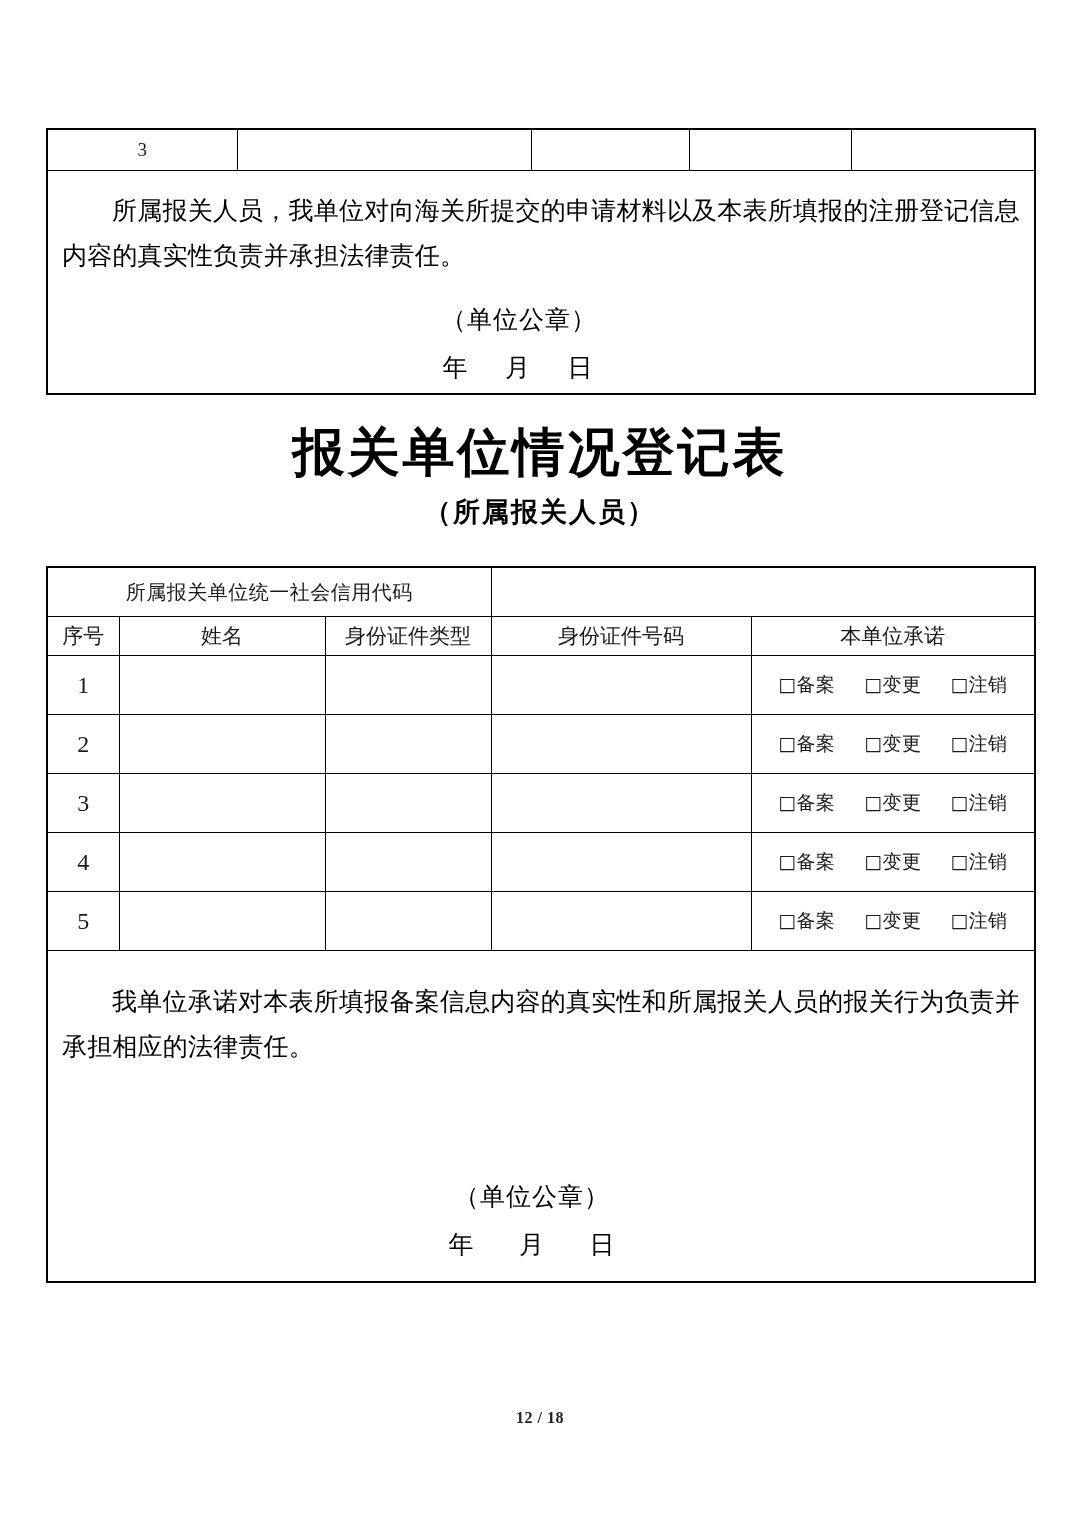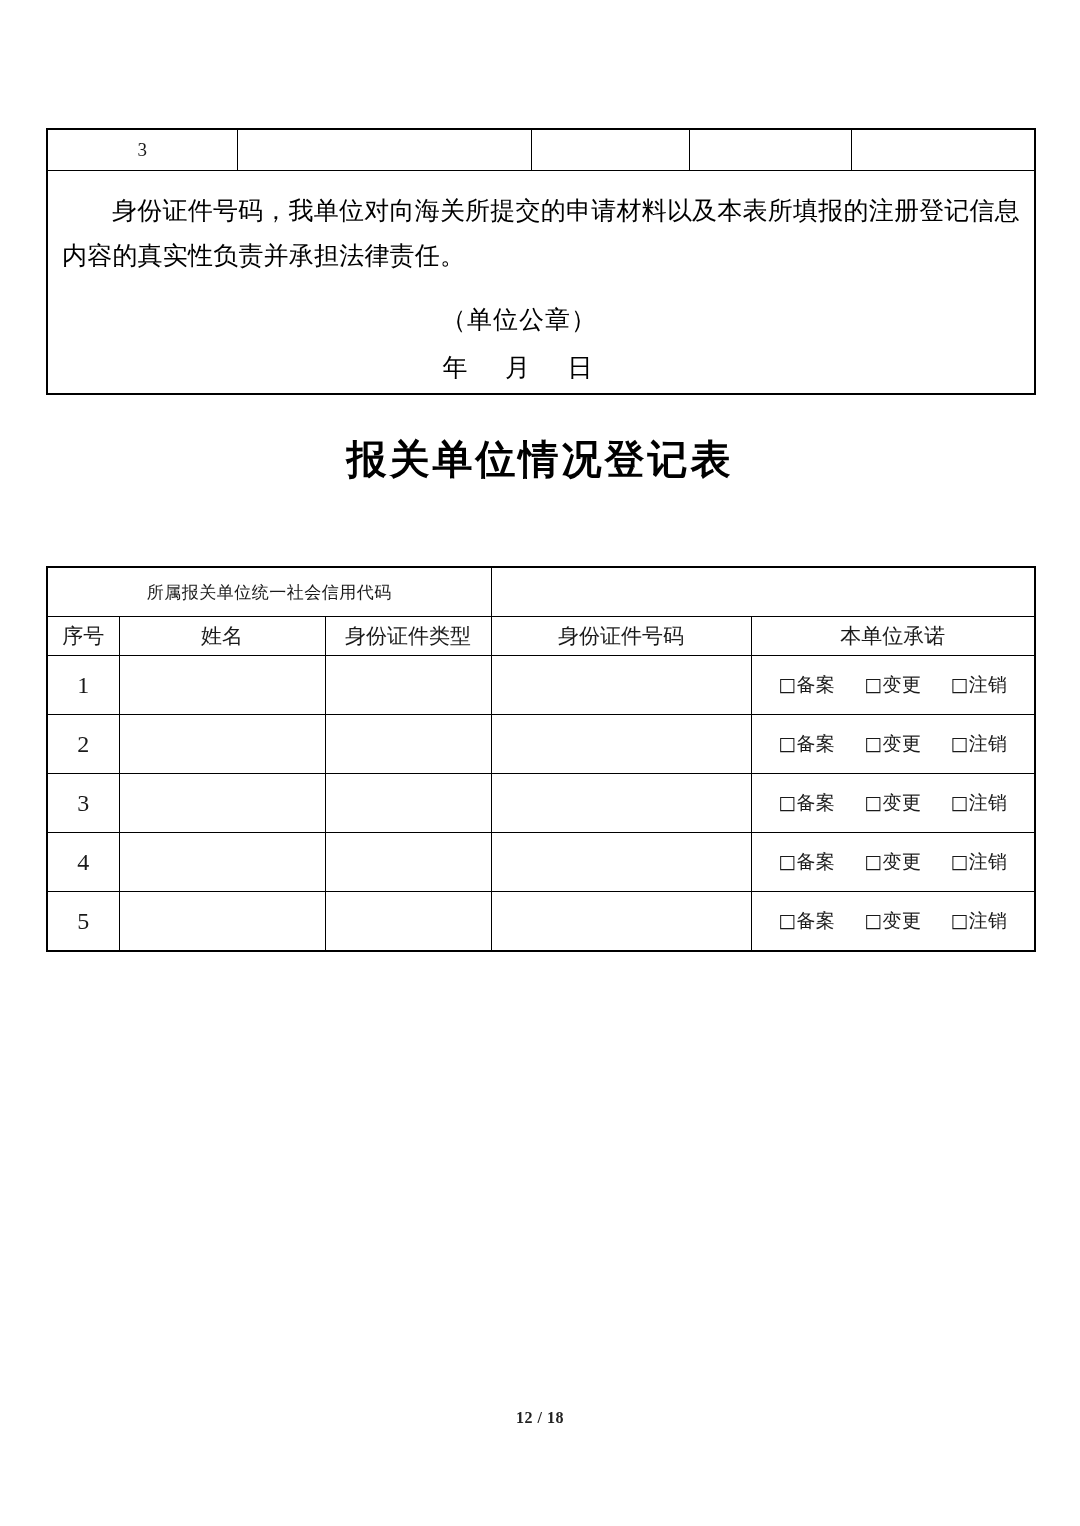--- a/index.html
+++ b/index.html
@@ -87,25 +87,24 @@
   .sig-date .gap { display: inline-block; width: 22px; }
 
   
   .doc-title {
     position: absolute;
     top: 418px;
     left: 0;
     width: 1080px;
     text-align: center;
     font-family: "DejaVu Sans", "Liberation Sans", sans-serif;
-    font-size: 40px;
+    font-size: 52px;
     font-weight: bold;
     letter-spacing: 3px;
     color: #000000;
-    margin-top: 14px;
   }
   .doc-subtitle {
     position: absolute;
     top: 494px;
     left: 0;
     width: 1080px;
     text-align: center;
     font-family: "DejaVu Sans", "Liberation Sans", sans-serif;
     font-size: 27px;
     font-weight: bold;
@@ -121,21 +120,21 @@
     width: 988px;
   }
   .main-table {
     border: 2px solid #000000;
   }
   .mt-head-merge td {
     height: 48px;
   }
   .mt-label {
     text-align: center;
-    font-size: 17px;
+    font-size: 20px;
     color: #1a1a1a;
     letter-spacing: 0.5px;
   }
   .mt-colhead td {
     height: 38px;
     text-align: center;
     font-size: 21px;
     color: #1a1a1a;
     margin-left: 44px;
   }
@@ -221,39 +220,40 @@
         <tr class="tt-row1">
           <td class="tt-seq">3</td>
           <td></td>
           <td></td>
           <td></td>
           <td></td>
         </tr>
         <tr>
           <td class="tt-decl-cell" colspan="5">
             <div class="decl-body">
-              <span class="indent">身份证件号码，我单位对向海关所提交的申请材料以及本表所填报的注册登记信息内容的真实性负责并承担法律责任。</span>
+              <span class="indent">所属报关人员，我单位对向海关所提交的申请材料以及本表所填报的注册登记信息内容的真实性负责并承担法律责任。</span>
             </div>
             <div class="sig-block">
               <div class="sig-seal">（单位公章）</div>
               <div class="sig-date">
                 <span>年</span>
                 <span class="gap"></span>
                 <span>月</span>
                 <span class="gap"></span>
                 <span>日</span>
               </div>
             </div>
           </td>
         </tr>
       </tbody>
     </table>
   </div>
 
   <div class="doc-title">报关单位情况登记表</div>
+  <div class="doc-subtitle">（所属报关人员）</div>
 
   <div class="main-table-wrap">
     <table class="doc-table main-table">
       <colgroup>
         <col style="width:72px">
         <col style="width:206px">
         <col style="width:166px">
         <col style="width:260px">
         <col style="width:284px">
       </colgroup>
@@ -335,19 +335,36 @@
           <td></td>
           <td class="biz-cell">
             <div class="biz-options">
               <span class="biz-opt"><span class="cbox">□</span><span>备案</span></span>
               <span class="biz-opt"><span class="cbox">□</span><span>变更</span></span>
               <span class="biz-opt"><span class="cbox">□</span><span>注销</span></span>
             </div>
           </td>
         </tr>
 
+        <tr>
+          <td class="mt-foot-cell" colspan="5">
+            <div class="foot-body">
+              <span class="indent">我单位承诺对本表所填报备案信息内容的真实性和所属报关人员的报关行为负责并承担相应的法律责任。</span>
+            </div>
+            <div class="foot-sig">
+              <div class="sig-seal">（单位公章）</div>
+              <div class="sig-date">
+                <span>年</span>
+                <span class="gap"></span>
+                <span>月</span>
+                <span class="gap"></span>
+                <span>日</span>
+              </div>
+            </div>
+          </td>
+        </tr>
       </tbody>
     </table>
   </div>
 
   <div class="page-footer">12 / 18</div>
 
 </div>
 
 </body></html>

